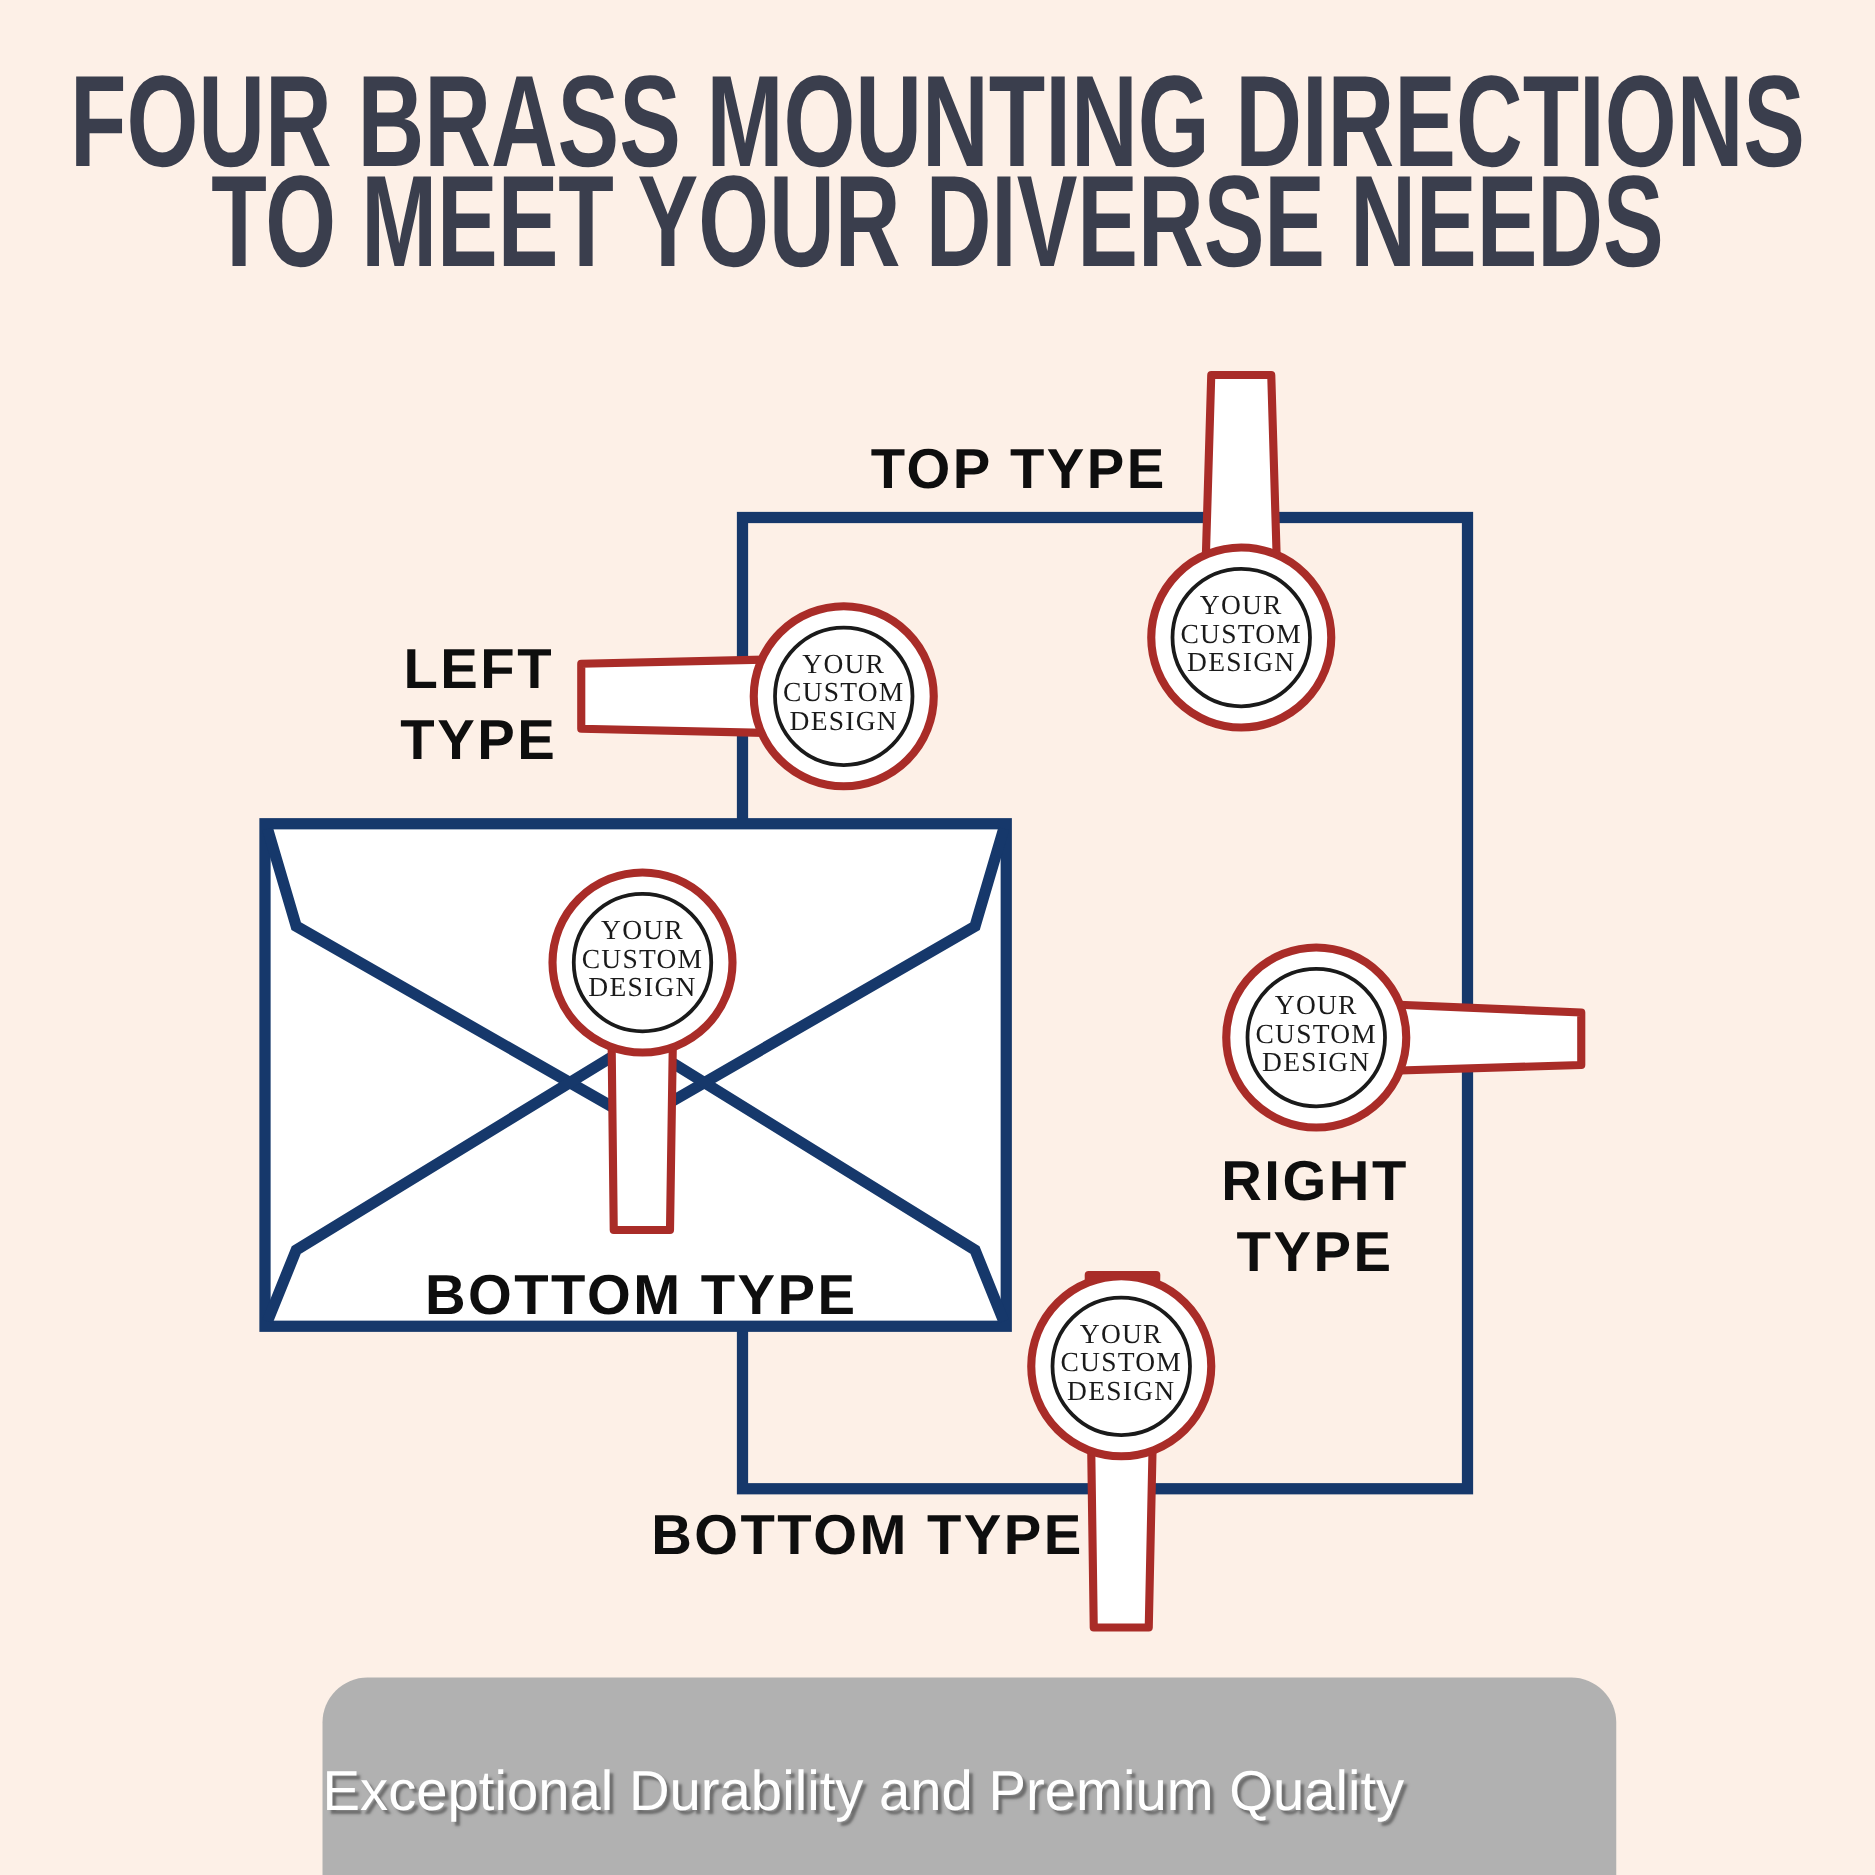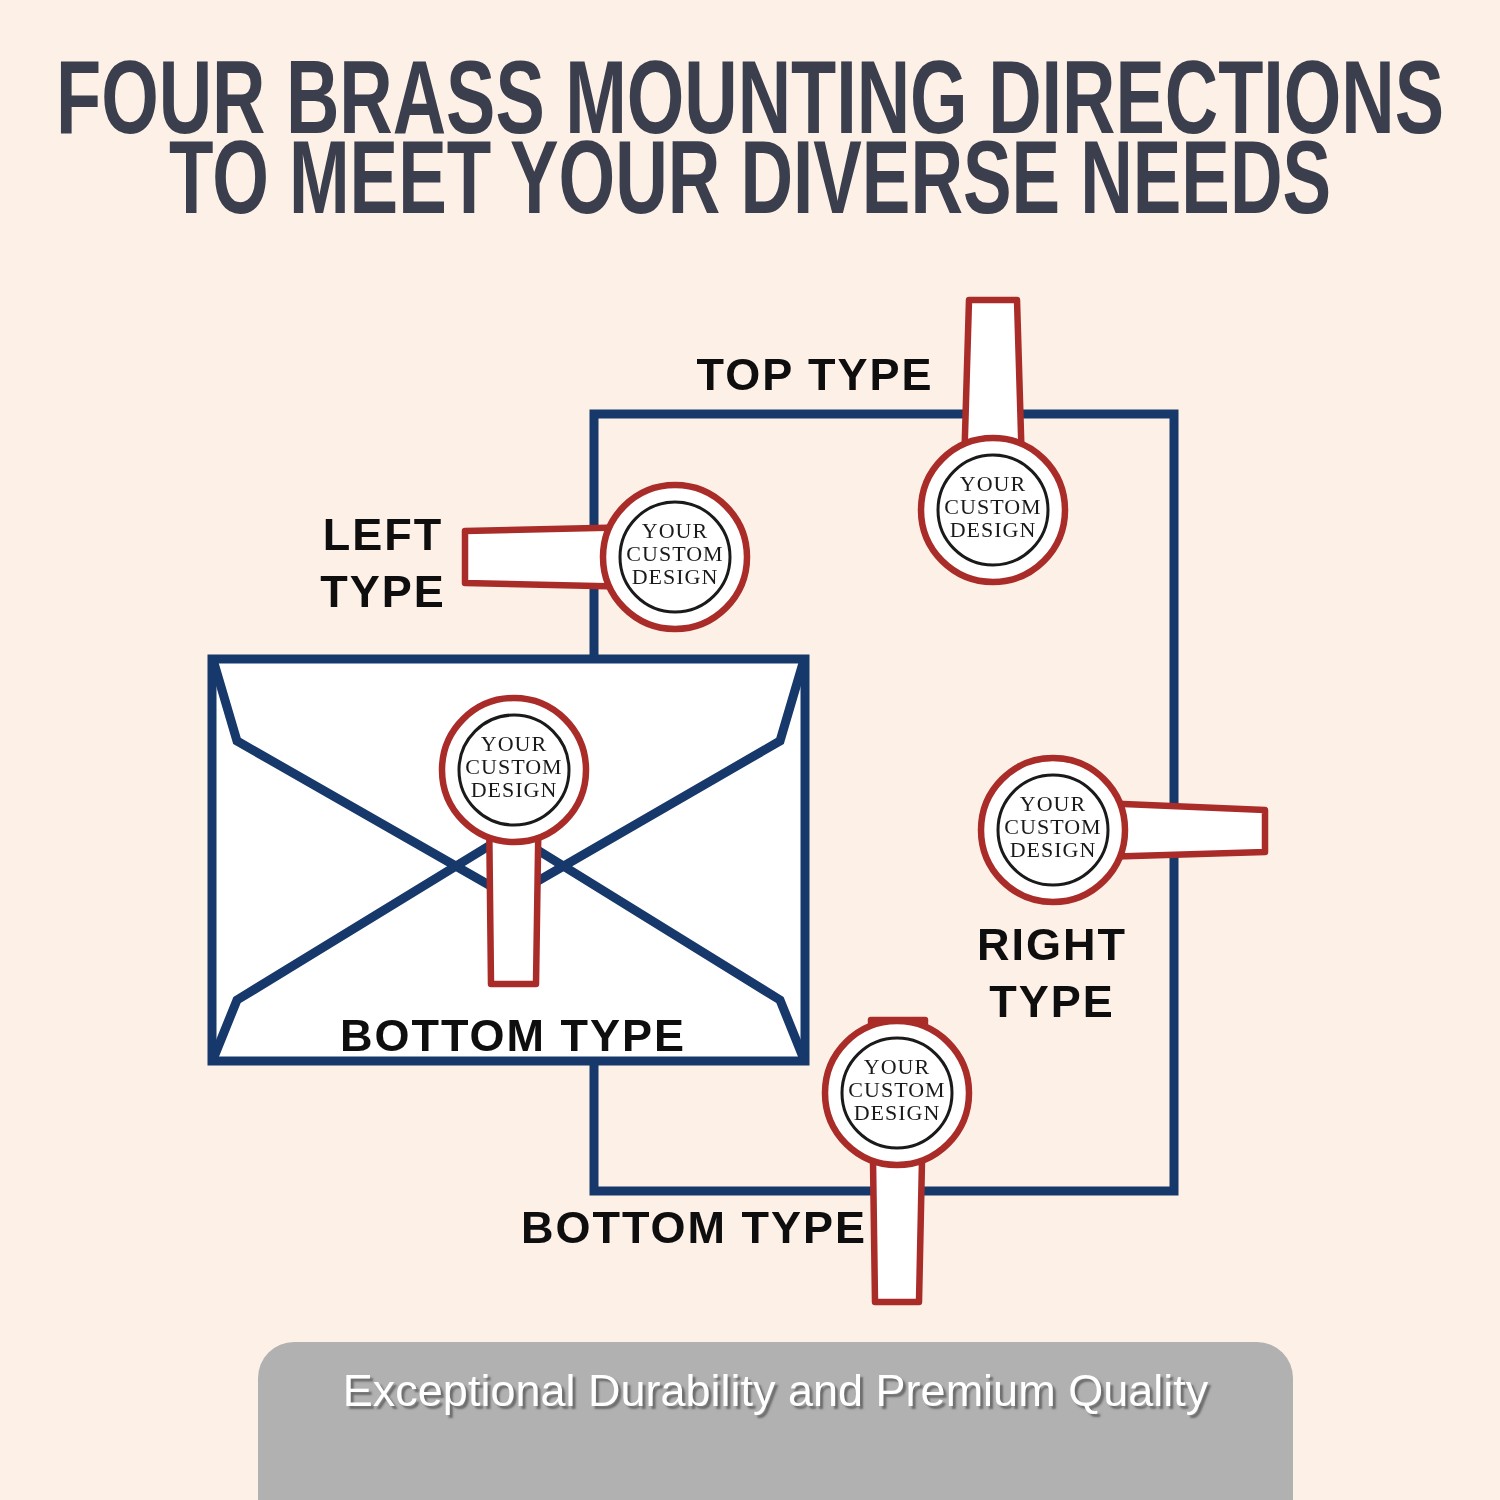--- a/index.html
+++ b/index.html
@@ -26,21 +26,21 @@
   .seal-outer{fill:#ffffff;stroke:var(--red,#a92c28);stroke-width:6.5;}
   .seal-inner{fill:none;stroke:var(--sealink,#1a1a1a);stroke-width:3;}
   .seal-text{
     font-family:"Liberation Serif","DejaVu Serif",serif;
     font-size:22px;letter-spacing:1px;fill:var(--sealink,#1a1a1a);
   }
   #banner{
     position:absolute;left:258px;top:1342px;width:1035px;height:158px;
     background:var(--banner_bg,#b1b1b1);
     border-radius:36px 36px 0 0;
-    display:flex;flex-direction:column;align-items:center;
+    display:flex;flex-direction:row;align-items:center;
     padding-top:24px;row-gap:12px;box-sizing:border-box;
   }
   #banner .banner-line{
     color:#ffffff;font-size:45px;line-height:1.1;white-space:nowrap;
     text-shadow:3px 3px 2px rgba(96,96,96,0.85);
   }
 </style>
 </head>
 <body>
 

